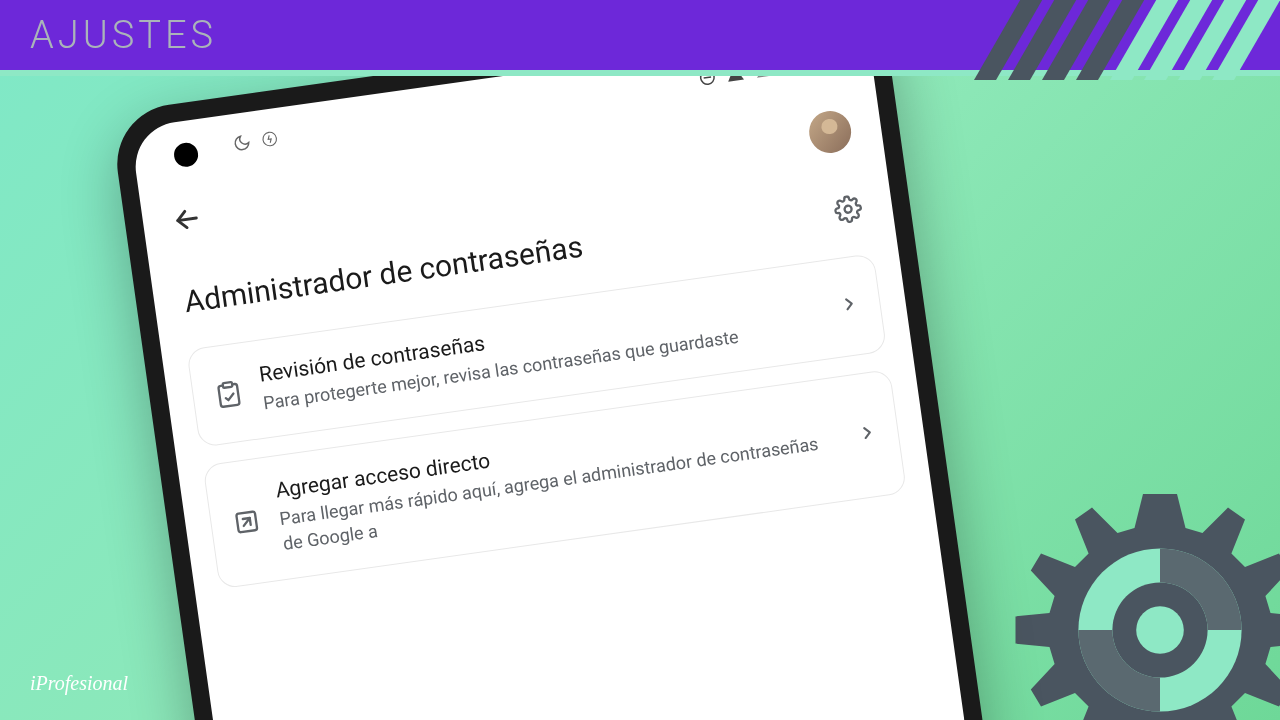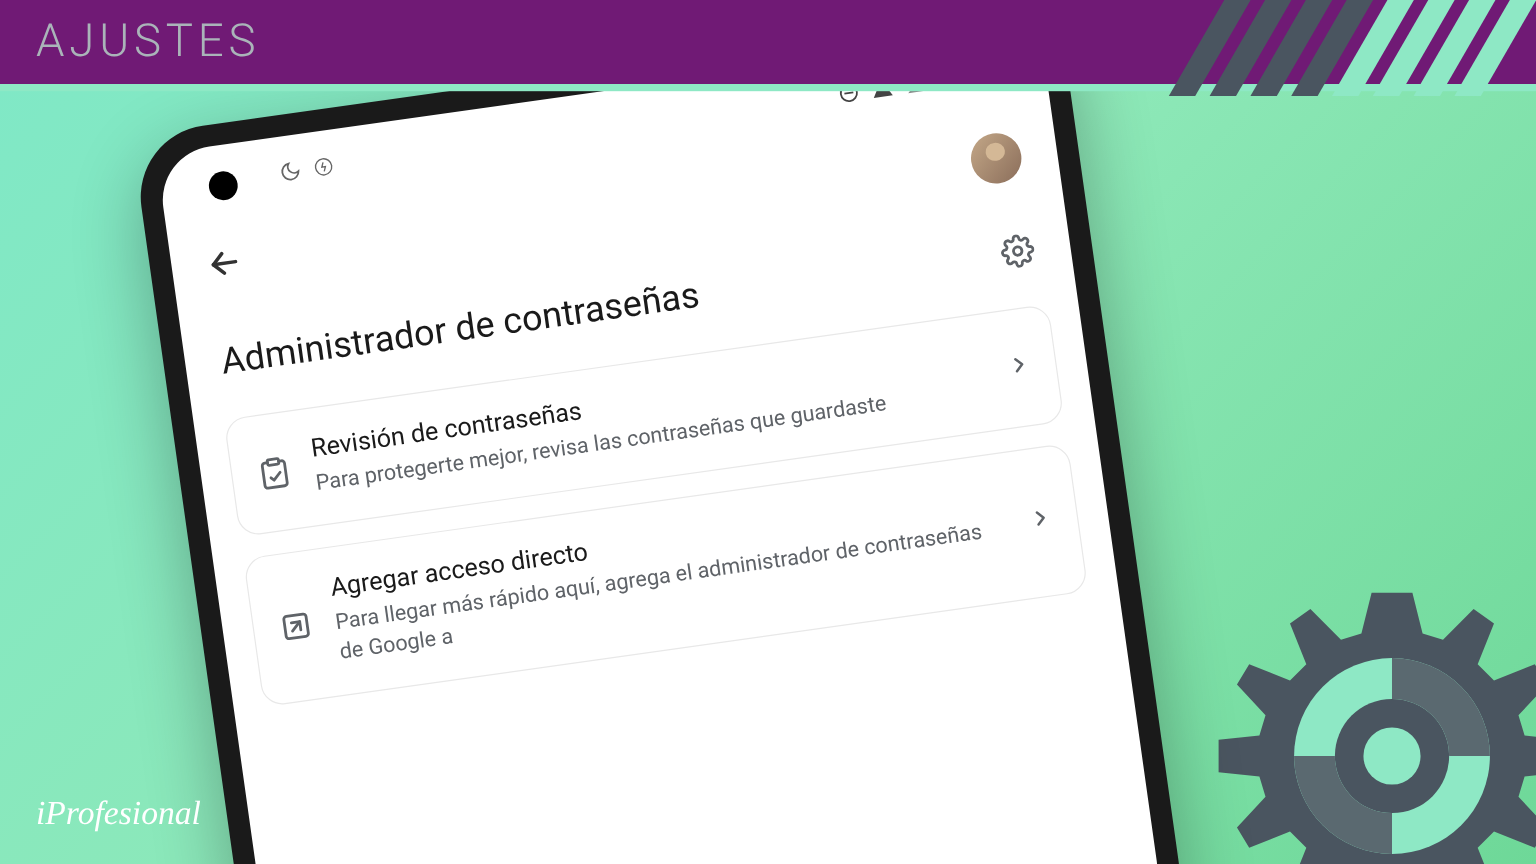--- a/index.html
+++ b/index.html
@@ -21,21 +21,21 @@
       inset: 0;
       background: linear-gradient(135deg, #7fe8c7 0%, #8de8b8 50%, #6ed898 100%);
     }
     
     .header-bar {
       position: absolute;
       top: 0;
       left: 0;
       right: 0;
       height: 70px;
-      background: #701a75;
+      background: #6d28d9;
       display: flex;
       align-items: center;
       padding-left: 30px;
       z-index: 10;
     }
     
     .header-title {
       font-size: 38px;
       font-weight: 300;
       color: #aab4b9;
@@ -239,21 +239,21 @@
       right: -50px;
       width: 340px;
       height: 340px;
       z-index: 3;
     }
     
     .watermark {
       position: absolute;
       bottom: 25px;
       left: 30px;
-      font-size: 28px;
+      font-size: 20px;
       font-family: Georgia, serif;
       color: #ffffff;
       z-index: 20;
       font-style: italic;
     }
     
     .wifi-tri {
       width: 0;
       height: 0;
       border-left: 8px solid transparent;

